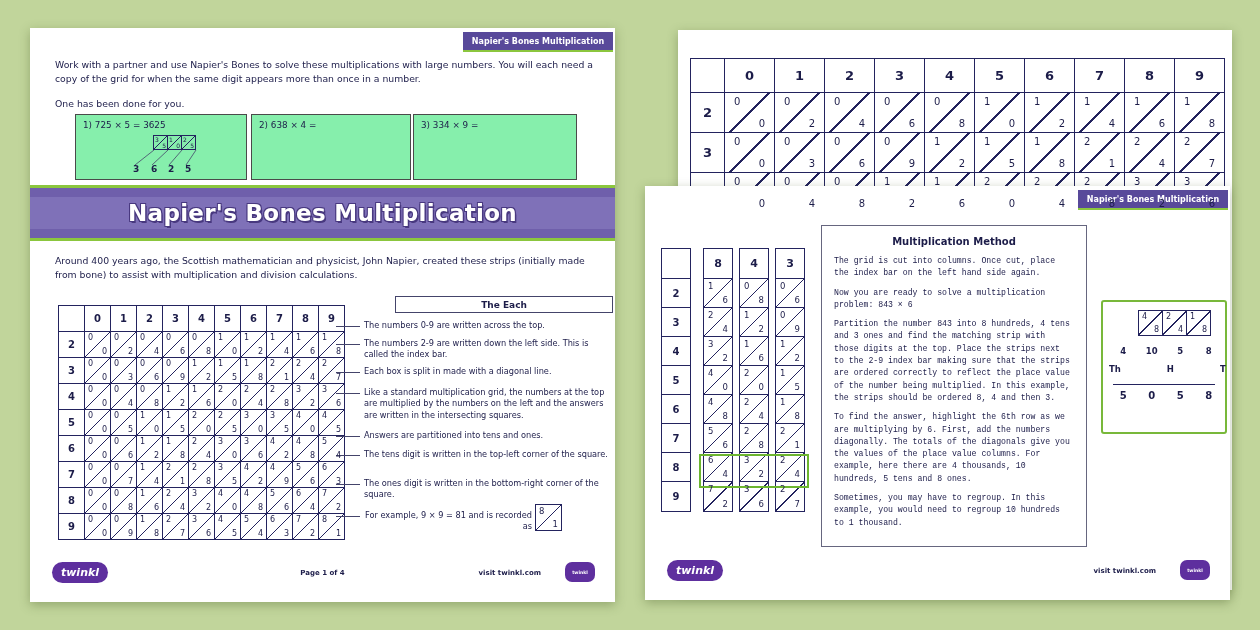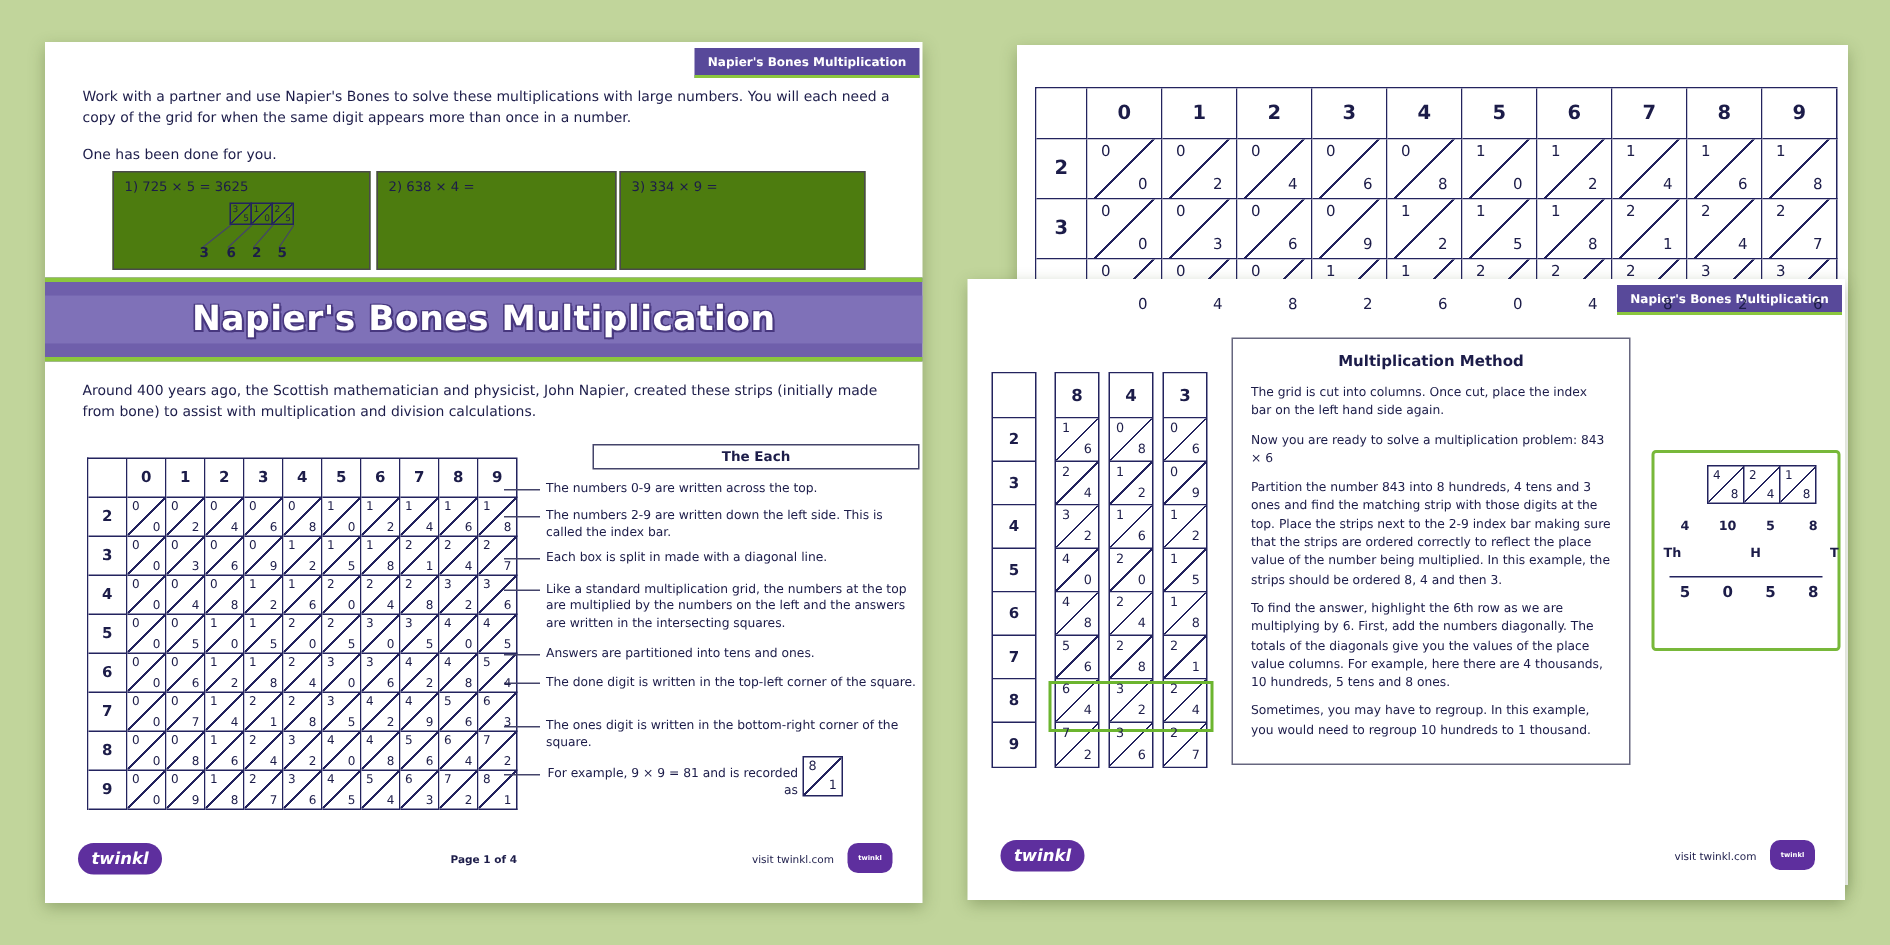--- a/index.html
+++ b/index.html
@@ -20,21 +20,21 @@
     position:absolute; top:4px; left:433px; width:150px; height:20px;
     background:#58499a; color:#fff; font-size:8px; font-weight:bold;
     display:flex; align-items:center; justify-content:center;
     border-bottom:2px solid #8bc63e;
   }
 
   
   #p1-intro { position:absolute; left:25px; top:30px; width:545px; font-size:9.3px; line-height:1.55; }
   #p1-intro2 { position:absolute; left:25px; top:70px; font-size:9.3px; }
 
-  .problem { position:absolute; top:86px; height:66px; border:1px solid #4a4a4a; background:#4d7c0f; }
+  .problem { position:absolute; top:86px; height:66px; border:1px solid #4a4a4a; background:#86efac; }
   #prob1 { left:45px; width:172px; }
   #prob2 { left:221px; width:160px; }
   #prob3 { left:383px; width:164px;padding-left:36px; }
   .problem-label { position:absolute; top:5px; left:7px; font-size:8.8px; }
 
   #example-diagram { position:absolute; left:26px; top:20px; width:145px; height:44px; }
   #example-cells { position:absolute; left:52px; top:0; display:flex; }
   #example-cells .ncell { width:15px; height:15px; border:1px solid #23235e; margin-left:-1px; font-size:6px; }
   #example-cells .ncell .tens { top:0; left:1px; }
   #example-cells .ncell .ones { bottom:0; right:1px; }
@@ -88,21 +88,21 @@
   #example-81-cell .ncell { width:27px; height:27px; border:1px solid #23235e; font-size:8.5px; background:#fff; }
 
   
   .footer { position:absolute; left:0; right:0; bottom:16px; height:26px; }
   .footer .logo {
     position:absolute; left:22px; top:2px; width:56px; height:21px; background:#5e2f9e;
     border-radius:11px; color:#fff; font-weight:bold; font-style:italic; font-size:11px;
     display:flex; align-items:center; justify-content:center;
   }
   .footer .pg { position:absolute; left:0; right:0; top:9px; text-align:center; font-size:7px; font-weight:bold; }
-  .footer .visit { position:absolute; right:59px; top:9px; font-size:7px; font-weight:normal; }
+  .footer .visit { position:absolute; right:74px; top:9px; font-size:7px; font-weight:bold; }
   .footer .cloud {
     position:absolute; right:20px; top:2px; width:30px; height:20px; background:#5e2f9e;
     border-radius:7px; color:#fff; font-size:4.5px; font-weight:bold;
     display:flex; align-items:center; justify-content:center;
   }
 
   
   #napier-grid-large { left:12px; top:28px; grid-template-columns:34px repeat(10,50px); grid-template-rows:34px repeat(3,40px); }
   #napier-grid-large .ghead { font-size:13px; }
   #napier-grid-large .ncell { font-size:10px; }
@@ -117,21 +117,21 @@
   .strip > div:last-child { border-bottom:none; }
   .strip-head { height:30px !important; display:flex; align-items:center; justify-content:center; font-weight:bold; font-size:11px; }
   .idx-cell { display:flex; align-items:center; justify-content:center; font-weight:bold; font-size:10px; }
   .strip .ncell { font-size:8.5px; }
   .strip .ncell .tens { top:2px; left:4px; }
   .strip .ncell .ones { bottom:2px; right:4px; }
   #strip-highlight { position:absolute; left:54px; top:268px; width:110px; height:34px; border:2px solid #6cb52f; pointer-events:none; }
 
   #method-box { position:absolute; left:176px; top:39px; width:266px; min-height:272px; border:1px solid #66667f; padding:10px 12px; background:#fff; }
   #method-box h3 { font-size:10px; text-align:center; margin-bottom:8px; }
-  #method-box p { font-size:8.2px; line-height:1.5; margin-bottom:7px; }
+  #method-box p { font-size:8.2px; line-height:1.5; margin-bottom:7px;font-family:Liberation Mono, monospace; }
 
   #answer-box { position:absolute; left:456px; top:114px; width:126px; height:134px; border:2px solid #78b83a; border-radius:3px; background:#fff; }
   #answer-cells { position:absolute; left:36px; top:8px; display:flex; }
   #answer-cells .ncell { width:25px; height:26px; border:1px solid #23235e; margin-left:-1px; font-size:8px; background:#fff; }
   .ans-row { position:absolute; left:6px; width:114px; display:grid; grid-template-columns:repeat(4,1fr); text-align:center; }
   #answer-totals { top:44px; font-size:8.5px; font-weight:bold; }
   #answer-places { top:62px; font-size:8.5px; font-weight:bold;gap:46px; }
   #answer-divider { position:absolute; left:10px; right:10px; top:82px; border-top:1px solid #23235e; }
   #answer-answer { top:88px; font-size:10px; font-weight:bold; }
 </style>
@@ -668,21 +668,21 @@
         <span class="ones">1</span>
       </div>
     </div>
 
   <div id="grid-heading">The Each</div>
   <div class="note" id="note0">The numbers 0-9 are written across the top.</div>
   <div class="note" id="note1">The numbers 2-9 are written down the left side. This is called the index bar.</div>
   <div class="note" id="note2">Each box is split in made with a diagonal line.</div>
   <div class="note" id="note3">Like a standard multiplication grid, the numbers at the top are multiplied by the numbers on the left and the answers are written in the intersecting squares.</div>
   <div class="note" id="note4">Answers are partitioned into tens and ones.</div>
-  <div class="note" id="note5">The done digit is written in the top-left corner of the square.</div>
+  <div class="note" id="note5">The tens digit is written in the top-left corner of the square.</div>
   <div class="note" id="note6">The ones digit is written in the bottom-right corner of the square.</div>
   <div class="note" id="note7">For example, 9 × 9 = 81 and is recorded as</div>
   <div id="example-81-cell">
       <div class="ncell">
         <span class="tens">8</span>
         <span class="ones">1</span>
       </div>
     </div>
 
   <div class="footer">

